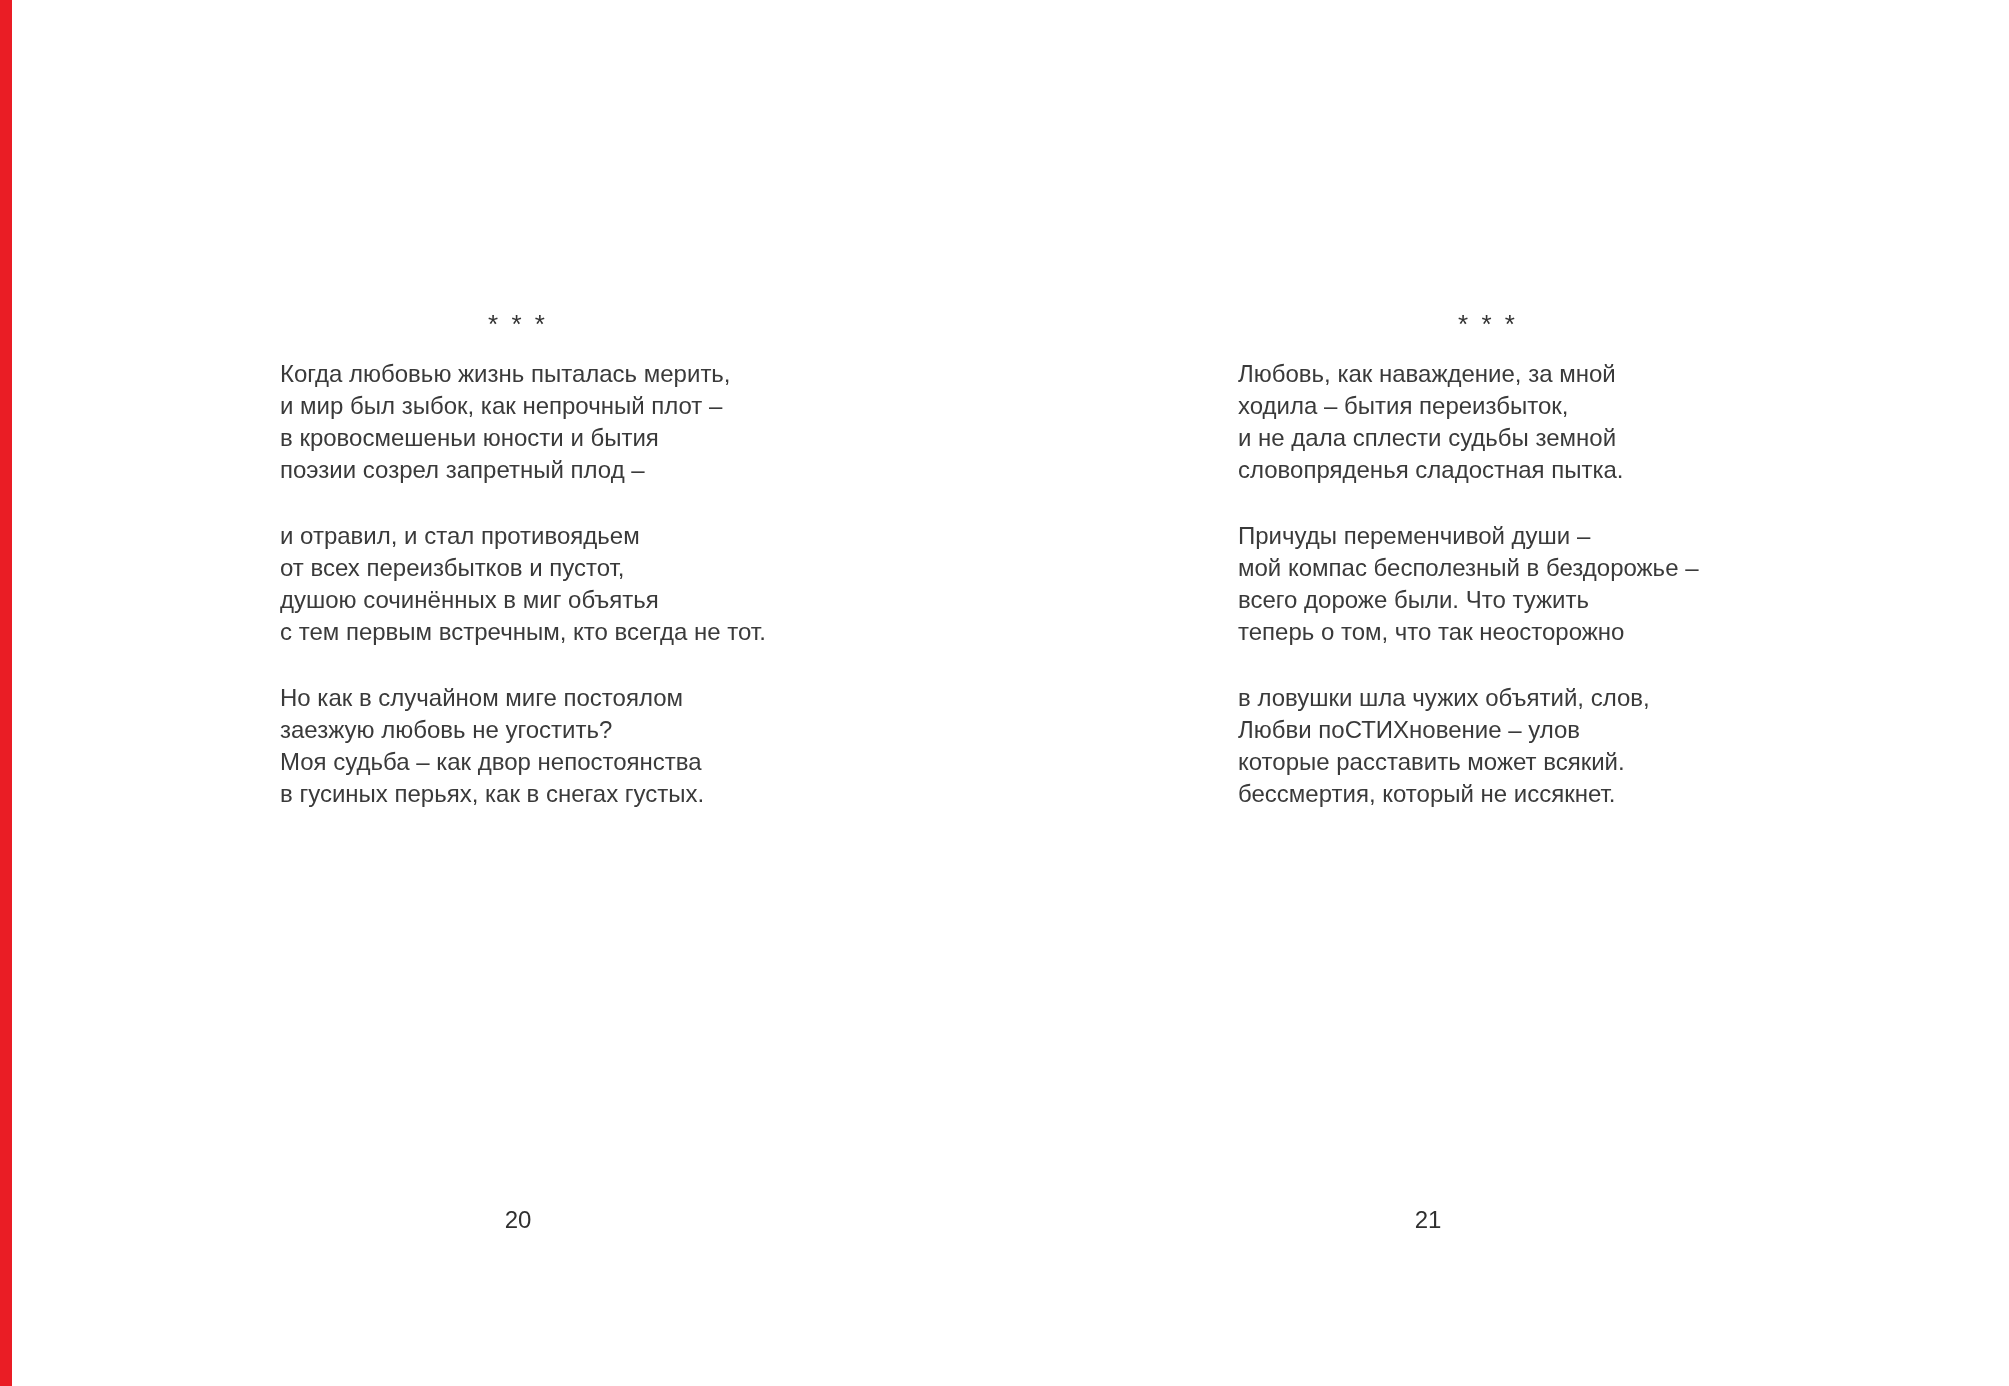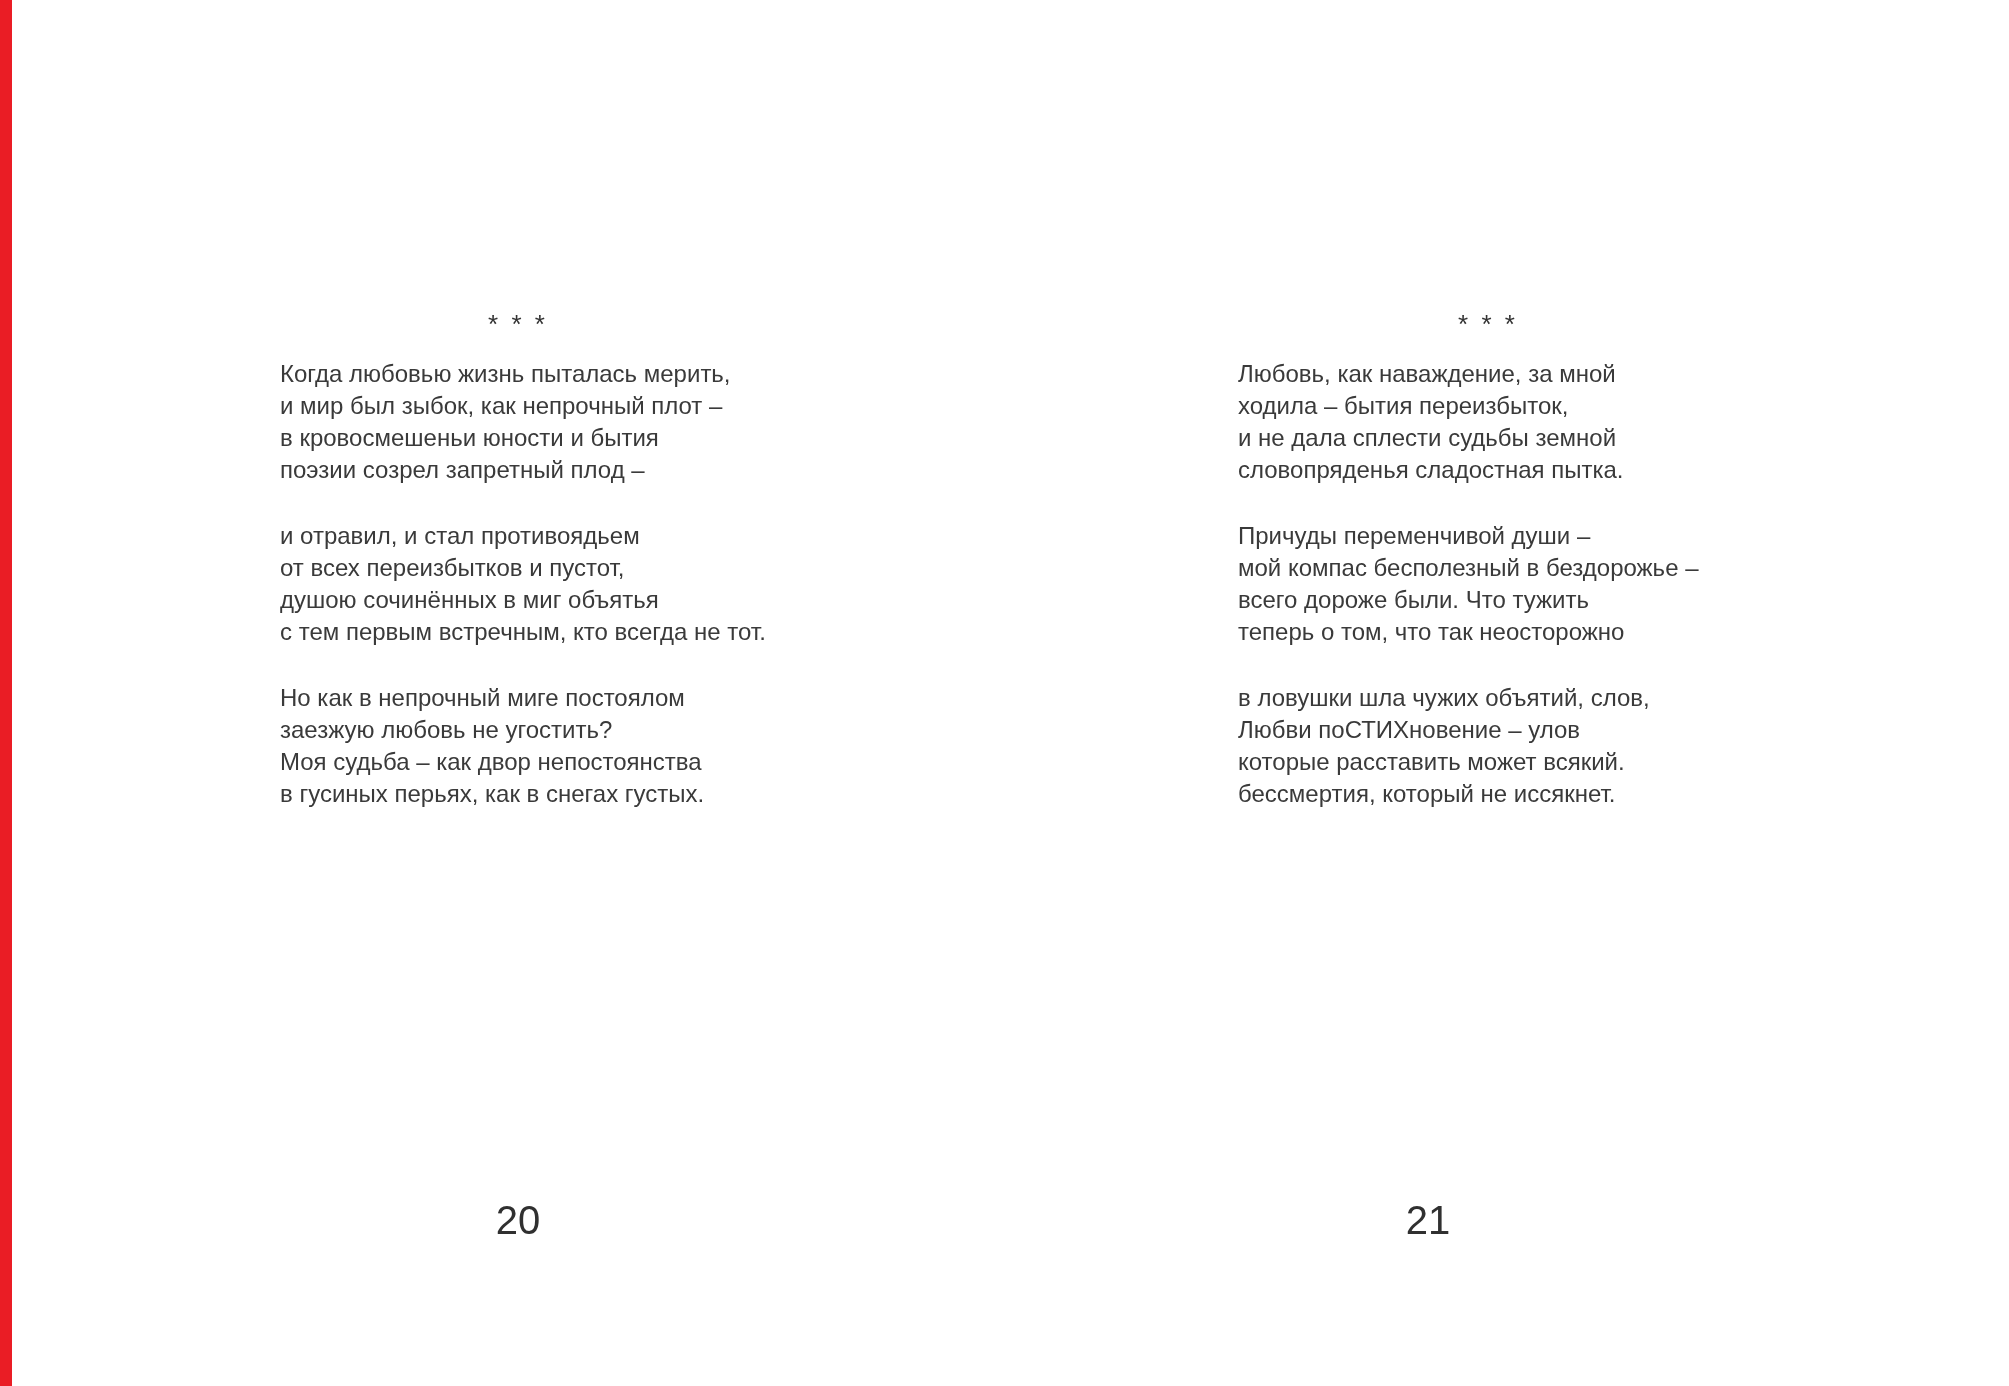--- a/index.html
+++ b/index.html
@@ -43,21 +43,21 @@
   .stanza {
     margin: 18px 0 34px 0;
   }
   .poem-line {
     height: 32px;
   }
   .pagenum {
     position: absolute;
     top: 1202px;
     text-align: center;
-    font-size: 40px;
+    font-size: 24px;
     line-height: 36px;
     color: #303030;
   }
   .pagenum.left  { left: 280px;  width: 476px; }
   .pagenum.right { left: 1178px; width: 500px; }
 </style>
 </head>
 <body>
 
 <div class="edge-stripe"></div>
@@ -70,21 +70,21 @@
     <div class="poem-line">в кровосмешеньи юности и бытия</div>
     <div class="poem-line">поэзии созрел запретный плод –</div>
   </div>
   <div class="stanza">
     <div class="poem-line">и отравил, и стал противоядьем</div>
     <div class="poem-line">от всех переизбытков и пустот,</div>
     <div class="poem-line">душою сочинённых в миг объятья</div>
     <div class="poem-line">с тем первым встречным, кто всегда не тот.</div>
   </div>
   <div class="stanza">
-    <div class="poem-line">Но как в непрочный миге постоялом</div>
+    <div class="poem-line">Но как в случайном миге постоялом</div>
     <div class="poem-line">заезжую любовь не угостить?</div>
     <div class="poem-line">Моя судьба – как двор непостоянства</div>
     <div class="poem-line">в гусиных перьях, как в снегах густых.</div>
   </div>
 </div>
 
 <div class="page-col right">
   <div class="stars">* * *</div>
   <div class="stanza">
     <div class="poem-line">Любовь, как наваждение, за мной</div>

